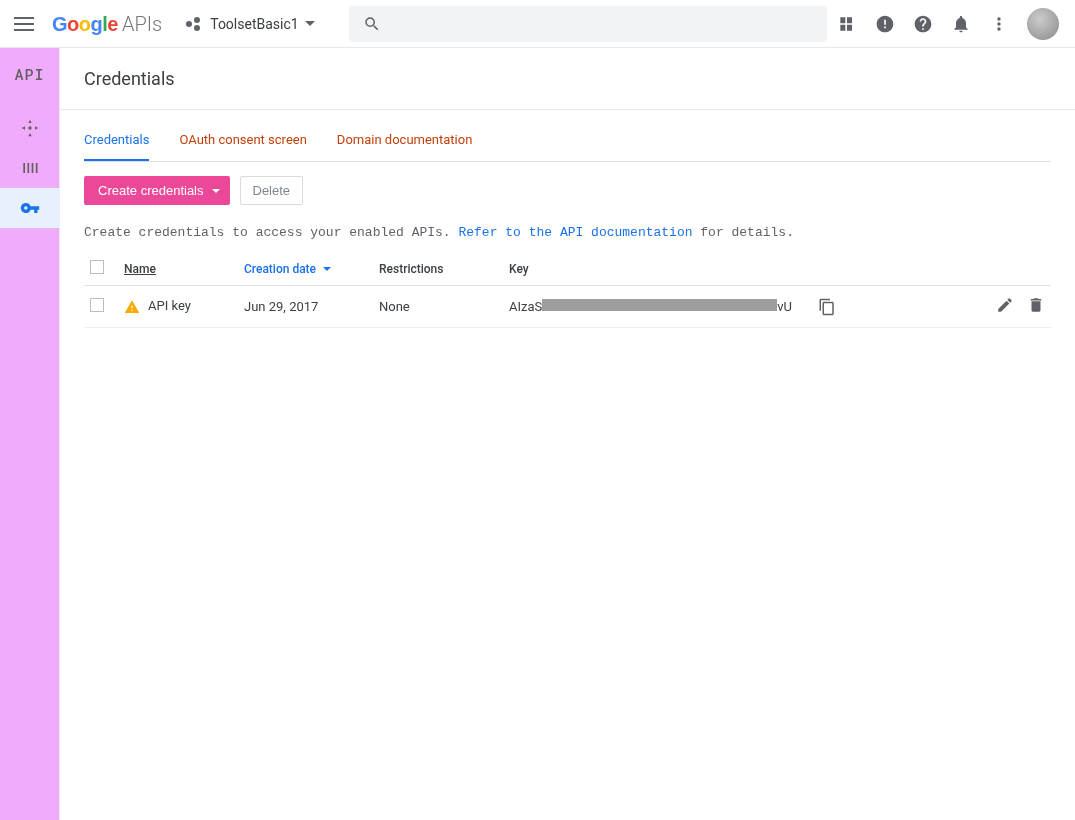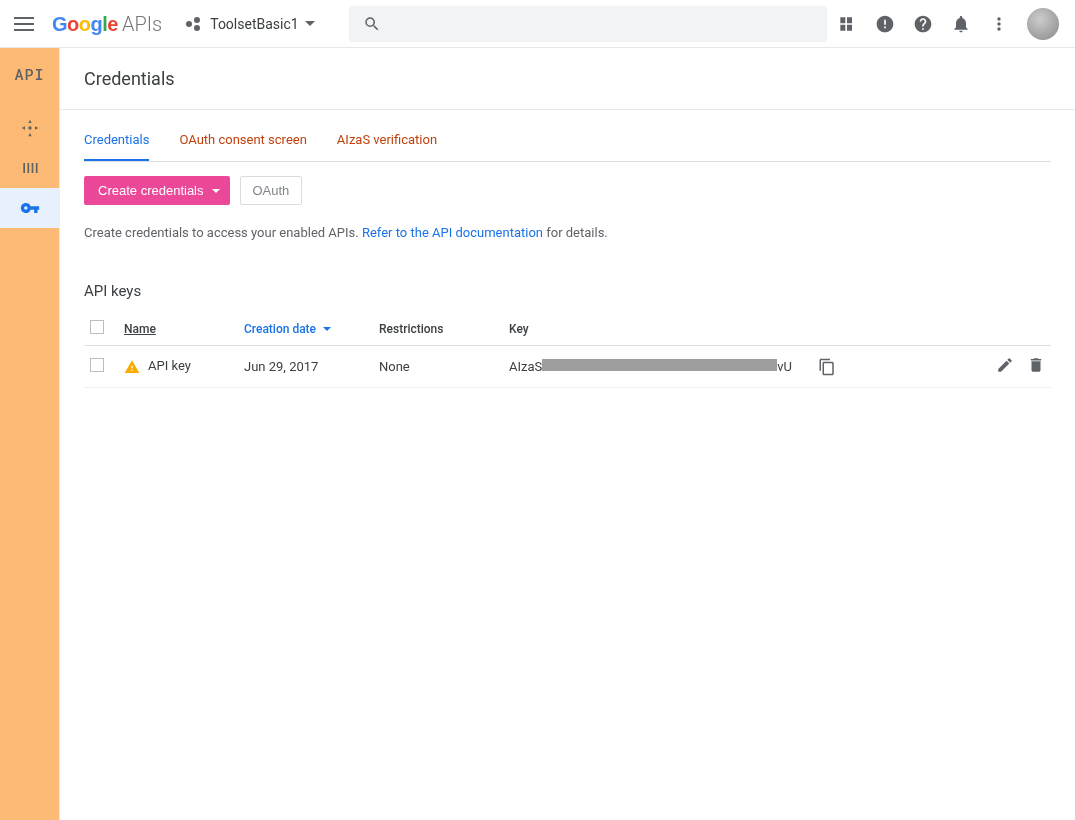--- a/index.html
+++ b/index.html
@@ -23,21 +23,21 @@
   .proj-caret { border-left:5px solid transparent; border-right:5px solid transparent; border-top:5px solid #5f6368; }
   .searchbar { flex:1; max-width:480px; height:36px; background:#f1f3f4; border-radius:2px; display:flex; align-items:center; padding:0 14px; margin-left:24px;}
   .searchbar svg { fill:#5f6368; width:18px; height:18px;}
   .searchbar input { border:none; background:transparent; outline:none; flex:1; margin-left:10px; font-size:14px;}
   .top-icons { margin-left:auto; display:flex; align-items:center; gap:18px; padding-right:8px;}
   .top-icons .ticon { width:20px; height:20px; fill:#5f6368; cursor:pointer;}
   .avatar { width:32px; height:32px; border-radius:50%; background: radial-gradient(circle at 40% 35%, #ccc 0%, #aaa 50%, #888 100%); }
 
   
   .main { display:flex; height:calc(820px - 48px); }
-  .rail { width:60px; border-right:1px solid #e8e8e8; background:#fdba74; display:flex; flex-direction:column; align-items:center; padding-top:16px;}
+  .rail { width:60px; border-right:1px solid #e8e8e8; background:#f0abfc; display:flex; flex-direction:column; align-items:center; padding-top:16px;}
   .rail-label { font-family: "Roboto Mono", monospace; font-size:15px; letter-spacing:1px; color:#616161; font-weight:500; margin-bottom:24px;}
   .rail-item { width:60px; height:40px; display:flex; align-items:center; justify-content:center; cursor:pointer;}
   .rail-item svg { width:20px; height:20px; fill:#616161; }
   .rail-item.active { background:#e8f0fe; }
   .rail-item.active svg { fill:#1a73e8; }
 
   
   .content { flex:1; display:flex; flex-direction:column; }
   .page-header { height:62px; border-bottom:1px solid #e8e8e8; display:flex; align-items:center; padding:0 24px;}
   .page-title { font-size:18px; color:#3c4043; font-weight:400;}
@@ -47,21 +47,21 @@
   .tabs { display:flex; gap:30px; border-bottom:1px solid #e0e0e0; margin-top:8px;}
   .tab { padding:14px 0 12px 0; font-size:13px; color:#c2410c; cursor:pointer; border-bottom:2px solid transparent;}
   .tab.active { color:#1a73e8; border-bottom-color:#1a73e8; }
 
   
   .actions { display:flex; align-items:center; gap:10px; margin-top:14px;}
   .btn-primary { background:#ec4899; color:#fff; border:none; padding:7px 10px 7px 14px; font-size:13px; font-weight:500; border-radius:2px; display:flex; align-items:center; gap:8px; cursor:pointer;}
   .btn-primary .caret { border-left:4px solid transparent; border-right:4px solid transparent; border-top:4px solid #fff;}
   .btn-secondary { background:#fff; border:1px solid #dadce0; color:#80868b; padding:6px 12px; font-size:13px; border-radius:2px; cursor:pointer;}
 
-  .help-text { margin-top:20px; font-size:13px; color:#5f6368;}
+  .help-text { margin-top:20px; font-size:13px; color:#5f6368;font-family:Liberation Mono, monospace;}
   .help-text a { color:#1a73e8; text-decoration:none; cursor:pointer;}
 
   
   .section-title { margin-top:42px; font-size:15px; color:#3c4043;}
 
   
   table { width:100%; border-collapse:collapse; margin-top:12px; }
   thead th { text-align:left; font-size:12px; font-weight:500; color:#3c4043; padding:8px 6px; border-bottom:1px solid #e0e0e0;}
   th.sort { color:#1a73e8; cursor:pointer;}
   th.sort .sort-caret { border-left:4px solid transparent; border-right:4px solid transparent; border-top:4px solid #1a73e8; display:inline-block; margin-left:4px; vertical-align:middle;}
@@ -146,36 +146,35 @@
   </div>
 
   <div class="content">
     <div class="page-header">
       <div class="page-title">Credentials</div>
     </div>
     <div class="page-body">
       <div class="tabs">
         <div class="tab active">Credentials</div>
         <div class="tab">OAuth consent screen</div>
-        <div class="tab">AIzaS verification</div>
+        <div class="tab">Domain documentation</div>
       </div>
 
       <div class="actions">
         <button class="btn-primary">
           <span>Create credentials</span>
           <span class="caret"></span>
         </button>
-        <button class="btn-secondary">OAuth</button>
+        <button class="btn-secondary">Delete</button>
       </div>
 
       <div class="help-text">
         <span>Create credentials to access your enabled APIs. </span><a>Refer to the API documentation</a><span> for details.</span>
       </div>
 
-      <div class="section-title">API keys</div>
 
       <table>
         <thead>
           <tr>
             <th class="col-chk"><span class="chk"></span></th>
             <th class="col-name">Name</th>
             <th class="col-date sort">
               <span>Creation date</span>
               <span class="sort-caret"></span>
             </th>

